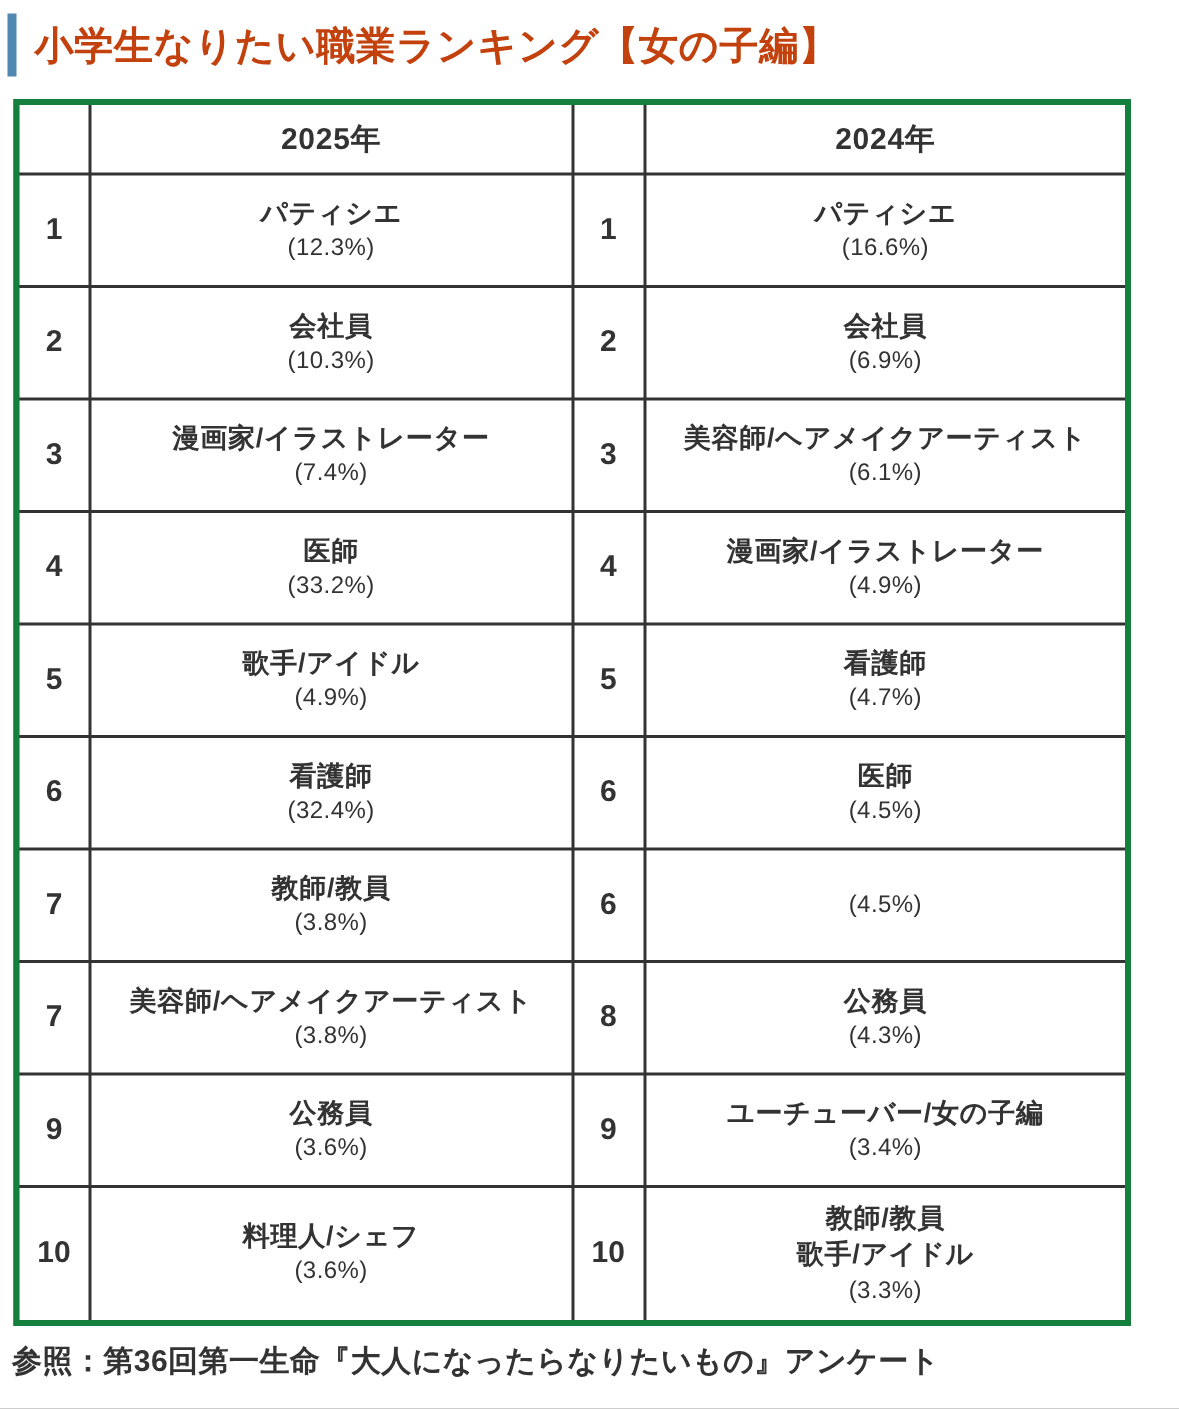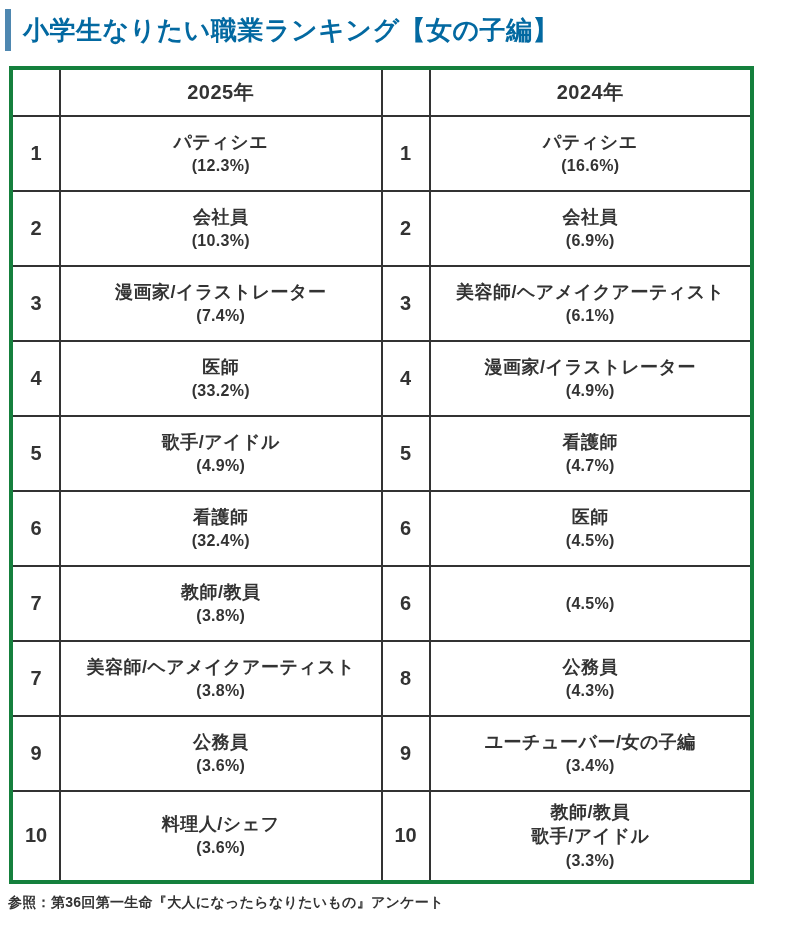--- a/index.html
+++ b/index.html
@@ -25,21 +25,21 @@
   .accent-bar {
     width: 6px;
     height: 42px;
     background: #4e87b0;
     flex: 0 0 auto;
   }
   .title {
     font-size: 26px;
     font-weight: 800;
     letter-spacing: 0.5px;
-    color: #0369a1;
+    color: #c2410c;
     white-space: nowrap;
   }
 
   
   .ranking-table {
     position: absolute;
     left: 9px; top: 66px;
     width: 745px;
     display: grid;
     grid-template-columns: 46px 1fr 46px 1fr;
@@ -72,30 +72,30 @@
   }
   .job-name {
     font-size: 18px;
     font-weight: 800;
     line-height: 1.35;
     letter-spacing: 0.5px;
     white-space: pre-line;   
   }
   .job-pct {
     font-size: 16px;
-    font-weight: 700;
+    font-weight: 400;
     line-height: 1.45;
     letter-spacing: 0.3px;
   }
 
   
   .source {
     position: absolute;
     left: 8px; top: 894px;
-    font-size: 14px;
+    font-size: 20px;
     font-weight: 600;
     letter-spacing: 0.3px;
     color: #333333;
     white-space: nowrap;
   }
 </style>
 </head>
 <body>
 
 <div class="page">

